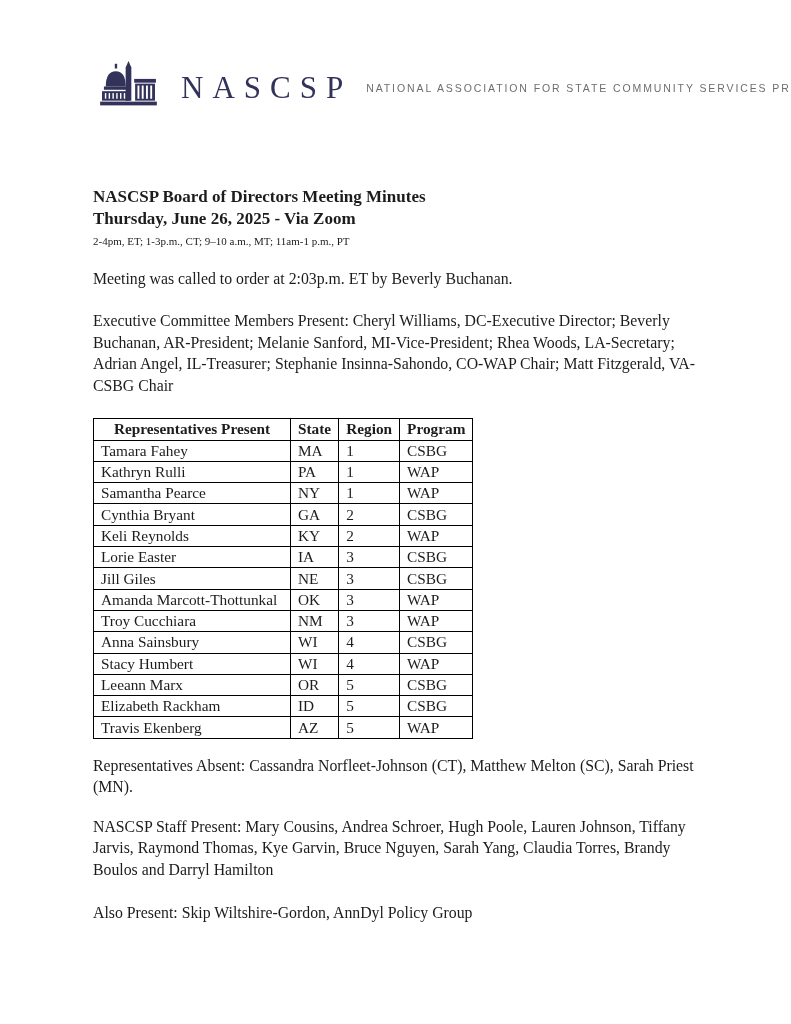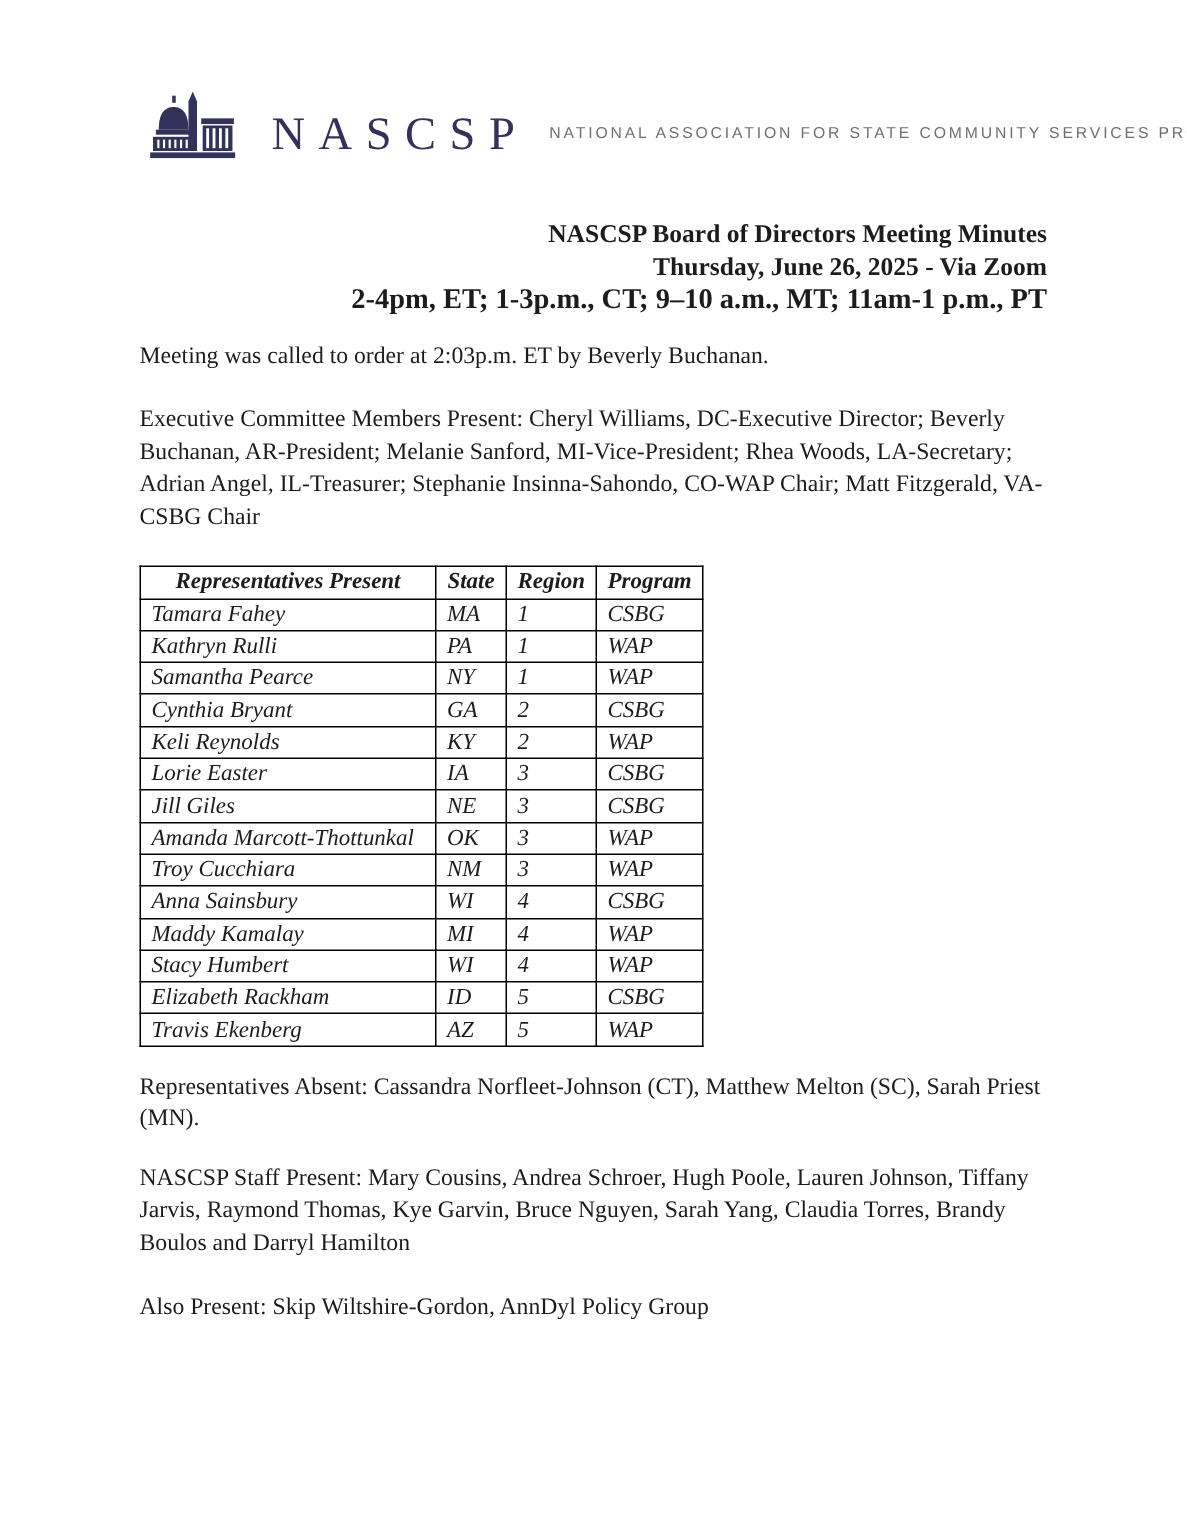--- a/index.html
+++ b/index.html
@@ -35,40 +35,39 @@
   }
   .logo-tagline {
     font-family: "Liberation Sans", "DejaVu Sans", sans-serif;
     font-size: 10.5px;
     letter-spacing: 1.9px;
     color: #6e6e6e;
     white-space: nowrap;
   }
 
   
-  .title-block { text-align: right; margin-top: 28px; line-height: 22px; }
+  .title-block { text-align: left; margin-top: 70px; line-height: 22px; }
   .title-line1, .title-line2 { font-weight: bold; font-size: 17px; }
-  .title-line3 { font-weight: bold; font-size: 19px; }
+  .title-line3 { font-weight: normal; font-size: 11px; }
 
   
   .para { font-size: 15.8px; line-height: 21.5px; }
   .call-to-order { }
   .exec-para  { margin-top: 21px; }
   .absent-para{ }
   .staff-para { margin-top: 18px; }
   .also-para  { margin-top: 22px; }
   .run-label { font-weight: normal; }
 
   
   table.reps {
     border-collapse: collapse;
     margin-top: 22px;
     table-layout: fixed;
     font-size: 15.3px;
-    font-style: italic;
   }
   table.reps th, table.reps td {
     border: 1.5px solid #000;
     height: 21.3px;
     padding: 0 7px;
     line-height: 18px;
     overflow: hidden;
     white-space: nowrap;
   }
   table.reps th { font-weight: bold; text-align: center; }
@@ -204,32 +203,32 @@
             <td>3</td>
             <td>WAP</td>
           </tr>
           <tr>
             <td>Anna Sainsbury</td>
             <td>WI</td>
             <td>4</td>
             <td>CSBG</td>
           </tr>
           <tr>
-            <td>Maddy Kamalay</td>
-            <td>MI</td>
-            <td>4</td>
-            <td>WAP</td>
-          </tr>
-          <tr>
             <td>Stacy Humbert</td>
             <td>WI</td>
             <td>4</td>
             <td>WAP</td>
           </tr>
           <tr>
+            <td>Leeann Marx</td>
+            <td>OR</td>
+            <td>5</td>
+            <td>CSBG</td>
+          </tr>
+          <tr>
             <td>Elizabeth Rackham</td>
             <td>ID</td>
             <td>5</td>
             <td>CSBG</td>
           </tr>
           <tr>
             <td>Travis Ekenberg</td>
             <td>AZ</td>
             <td>5</td>
             <td>WAP</td>

